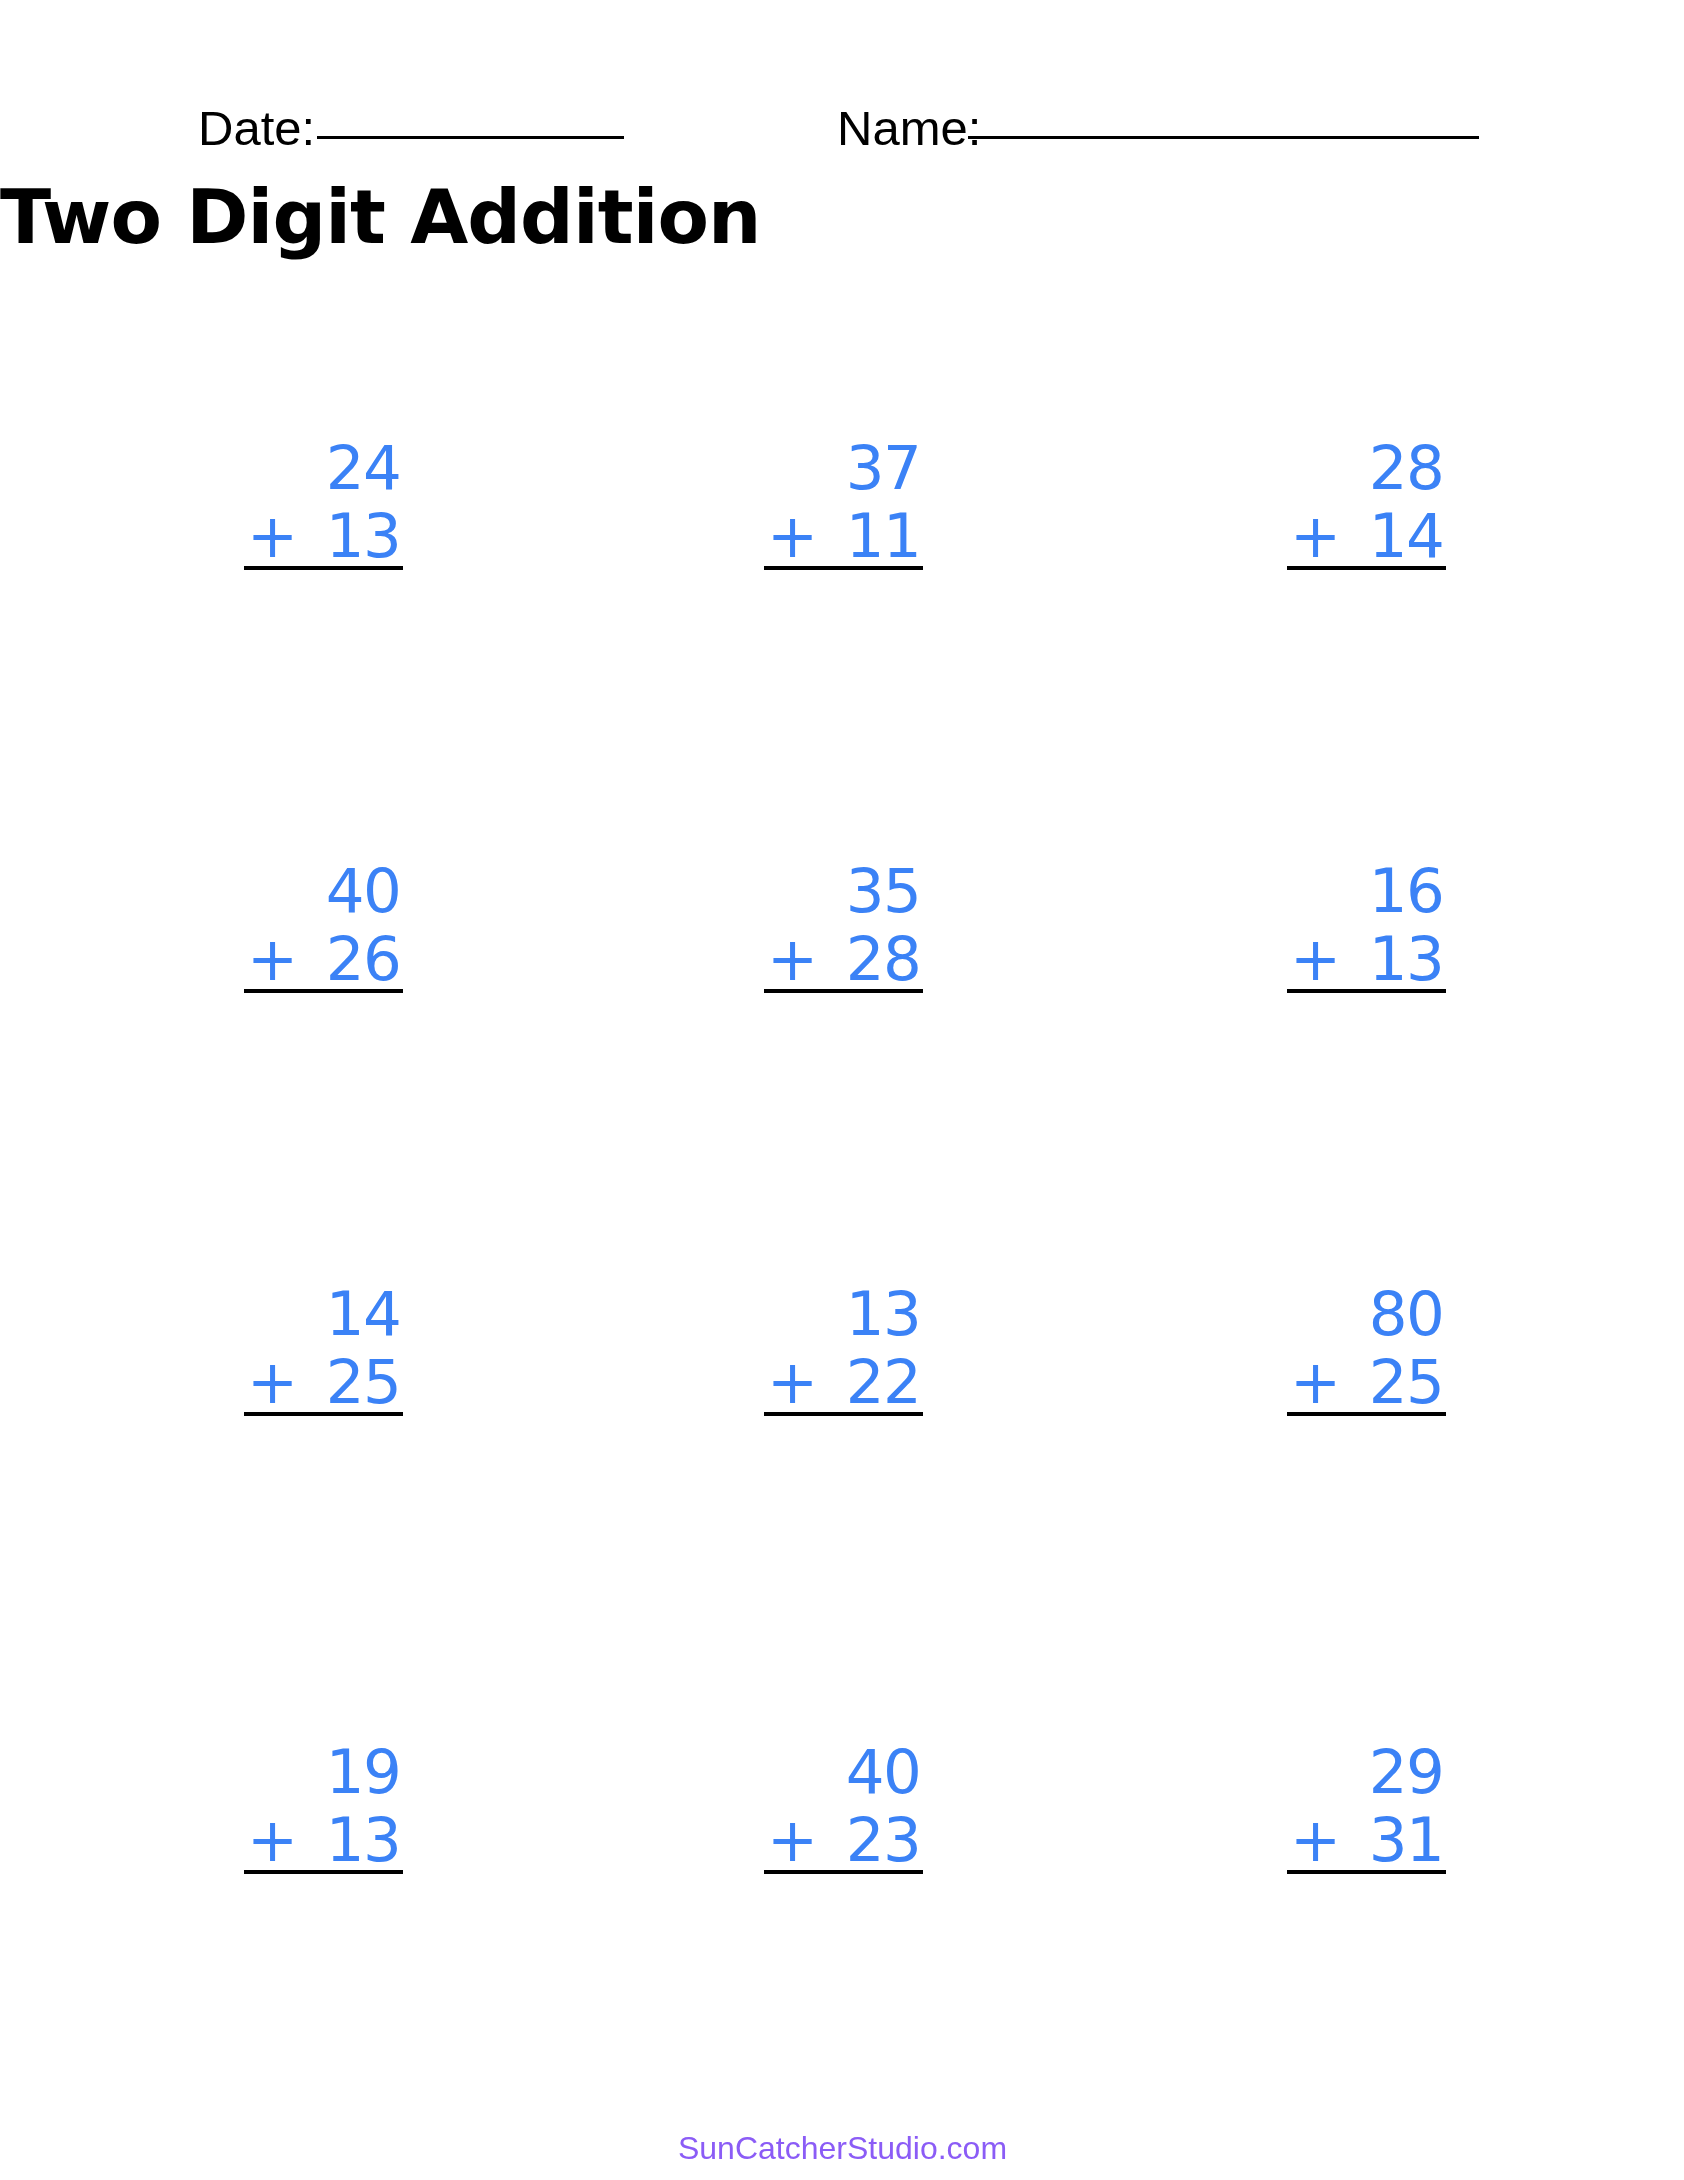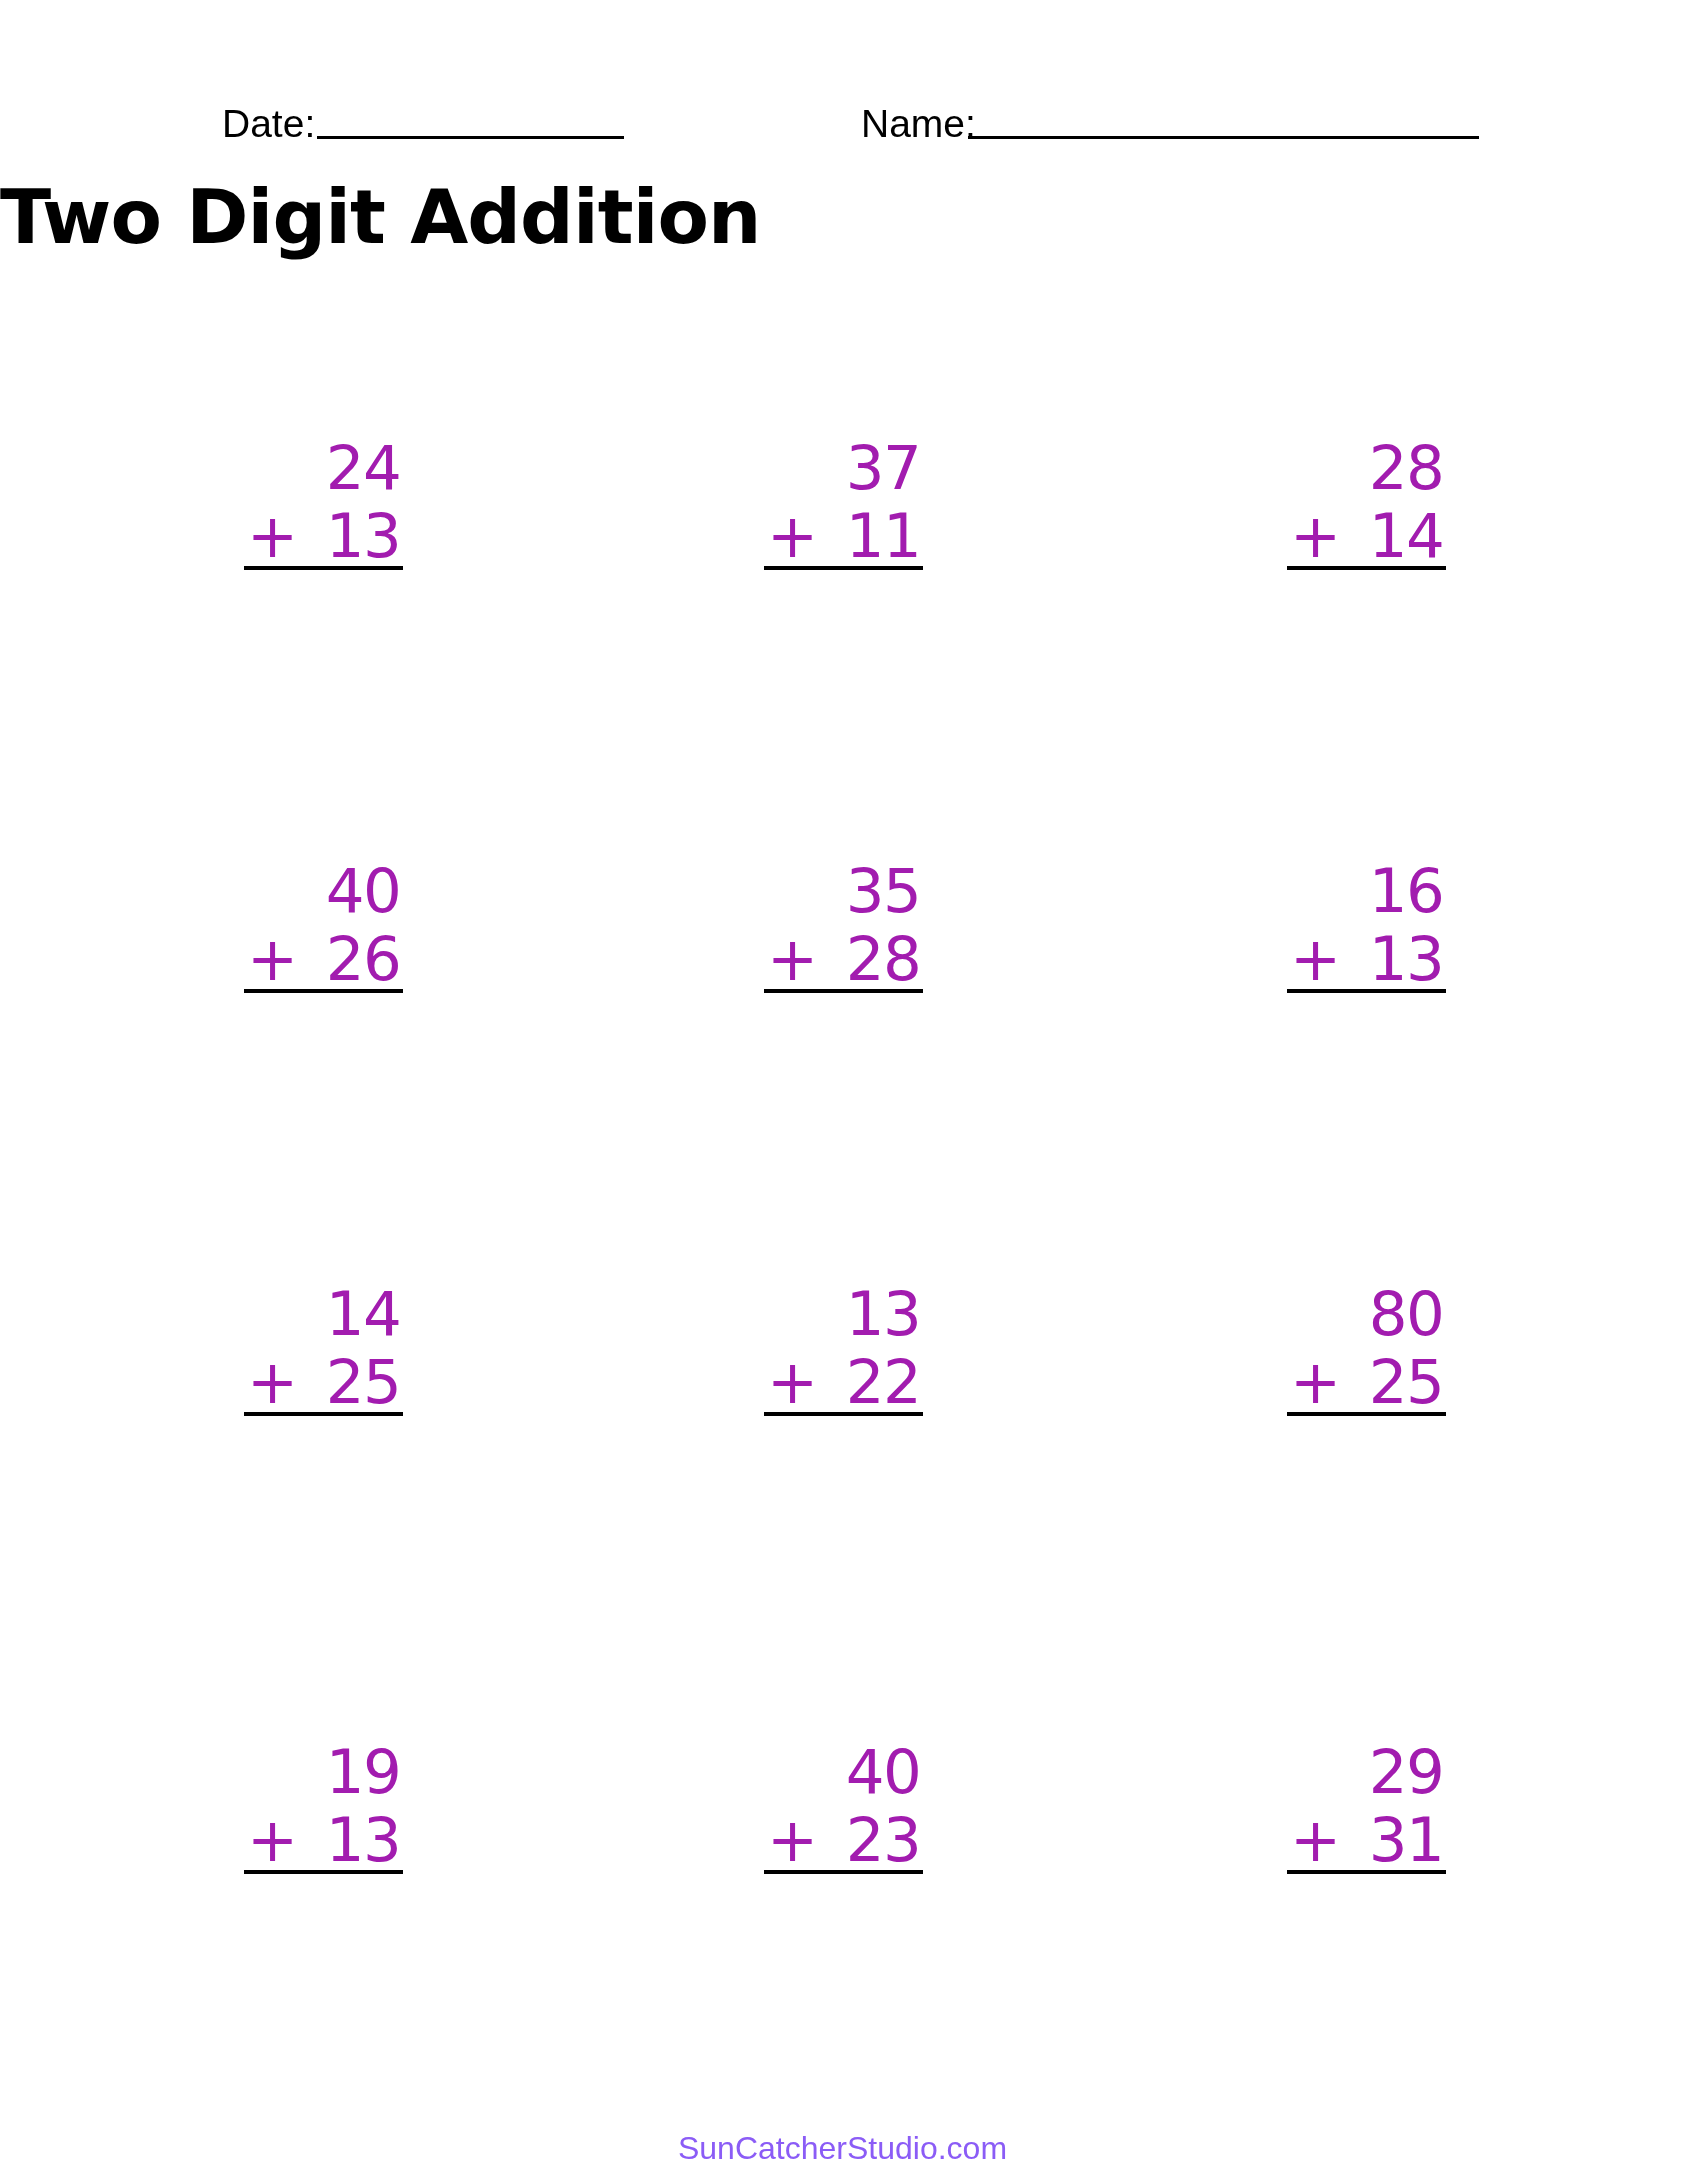--- a/index.html
+++ b/index.html
@@ -7,24 +7,23 @@
     position:relative;
     width:1685px;height:2181px;
     background:#ffffff;
     color:#000000;
     font-family:"Liberation Sans",sans-serif;
     overflow:hidden;
   }
   
   .hdr-label{
     position:absolute;
-    font-size:39px;line-height:1;
+    font-size:49px;line-height:1;
     color:#000;
     white-space:nowrap;
-    margin-left:24px;
   }
   #date-label{left:198px;top:104px;}
   #name-label{left:837px;top:104px;}
   .write-line{
     position:absolute;height:0;
     border-top:3.4px solid #000;
   }
   #date-line{left:317px;top:136px;width:307px;}
   #name-line{left:968px;top:136px;width:511px;}
   
@@ -43,21 +42,21 @@
     font-size:37px;line-height:1;
     white-space:nowrap;
   }
   
   .problem{
     position:absolute;
     width:153px;height:145px;
     font-family:"DejaVu Sans",sans-serif;
     font-size:61px;line-height:68px;
     letter-spacing:-1.7px;
-    color:#a21caf;
+    color:#3b82f6;
   }
   .p-top{text-align:right;}
   .p-bot{display:flex;justify-content:space-between;}
   .p-line{
     position:absolute;left:-2.6px;right:-2.6px;top:132px;
     height:4.3px;background:#000;
   }
   .c1{left:247px;} .c2{left:767px;} .c3{left:1290px;}
   .r1{top:434px;}  .r2{top:857px;} .r3{top:1280px;} .r4{top:1698px;margin-top:40px;}
   

